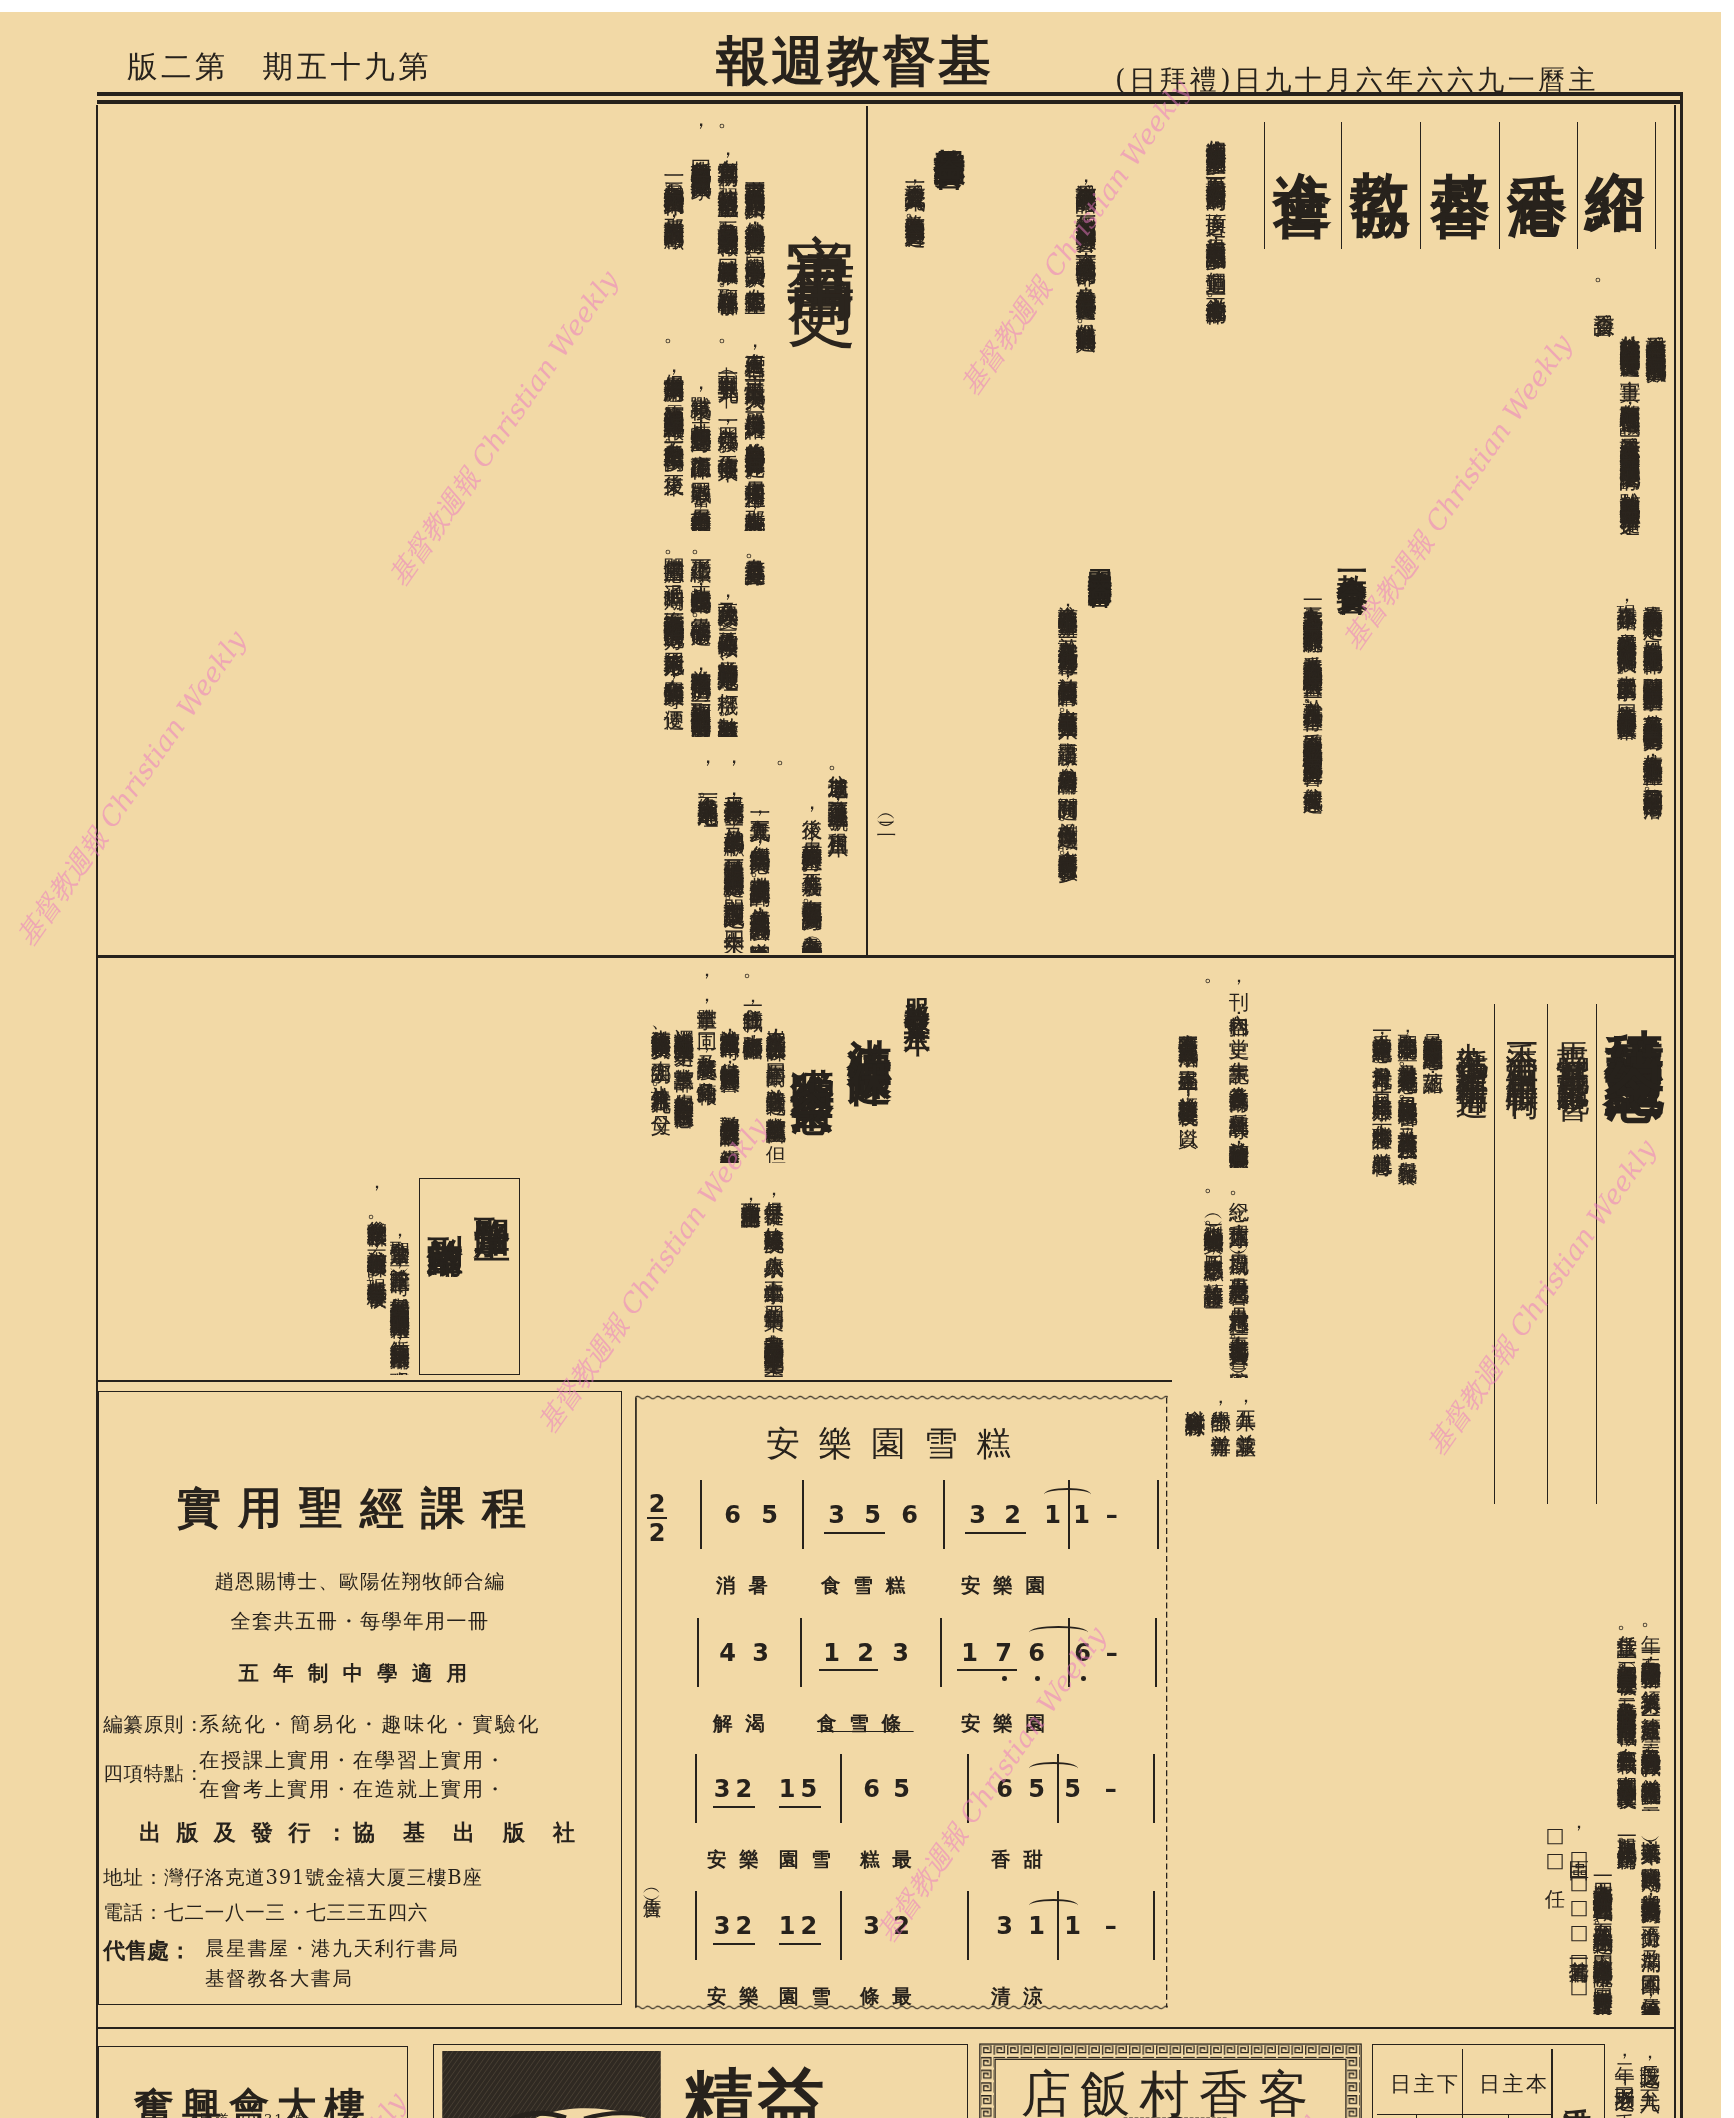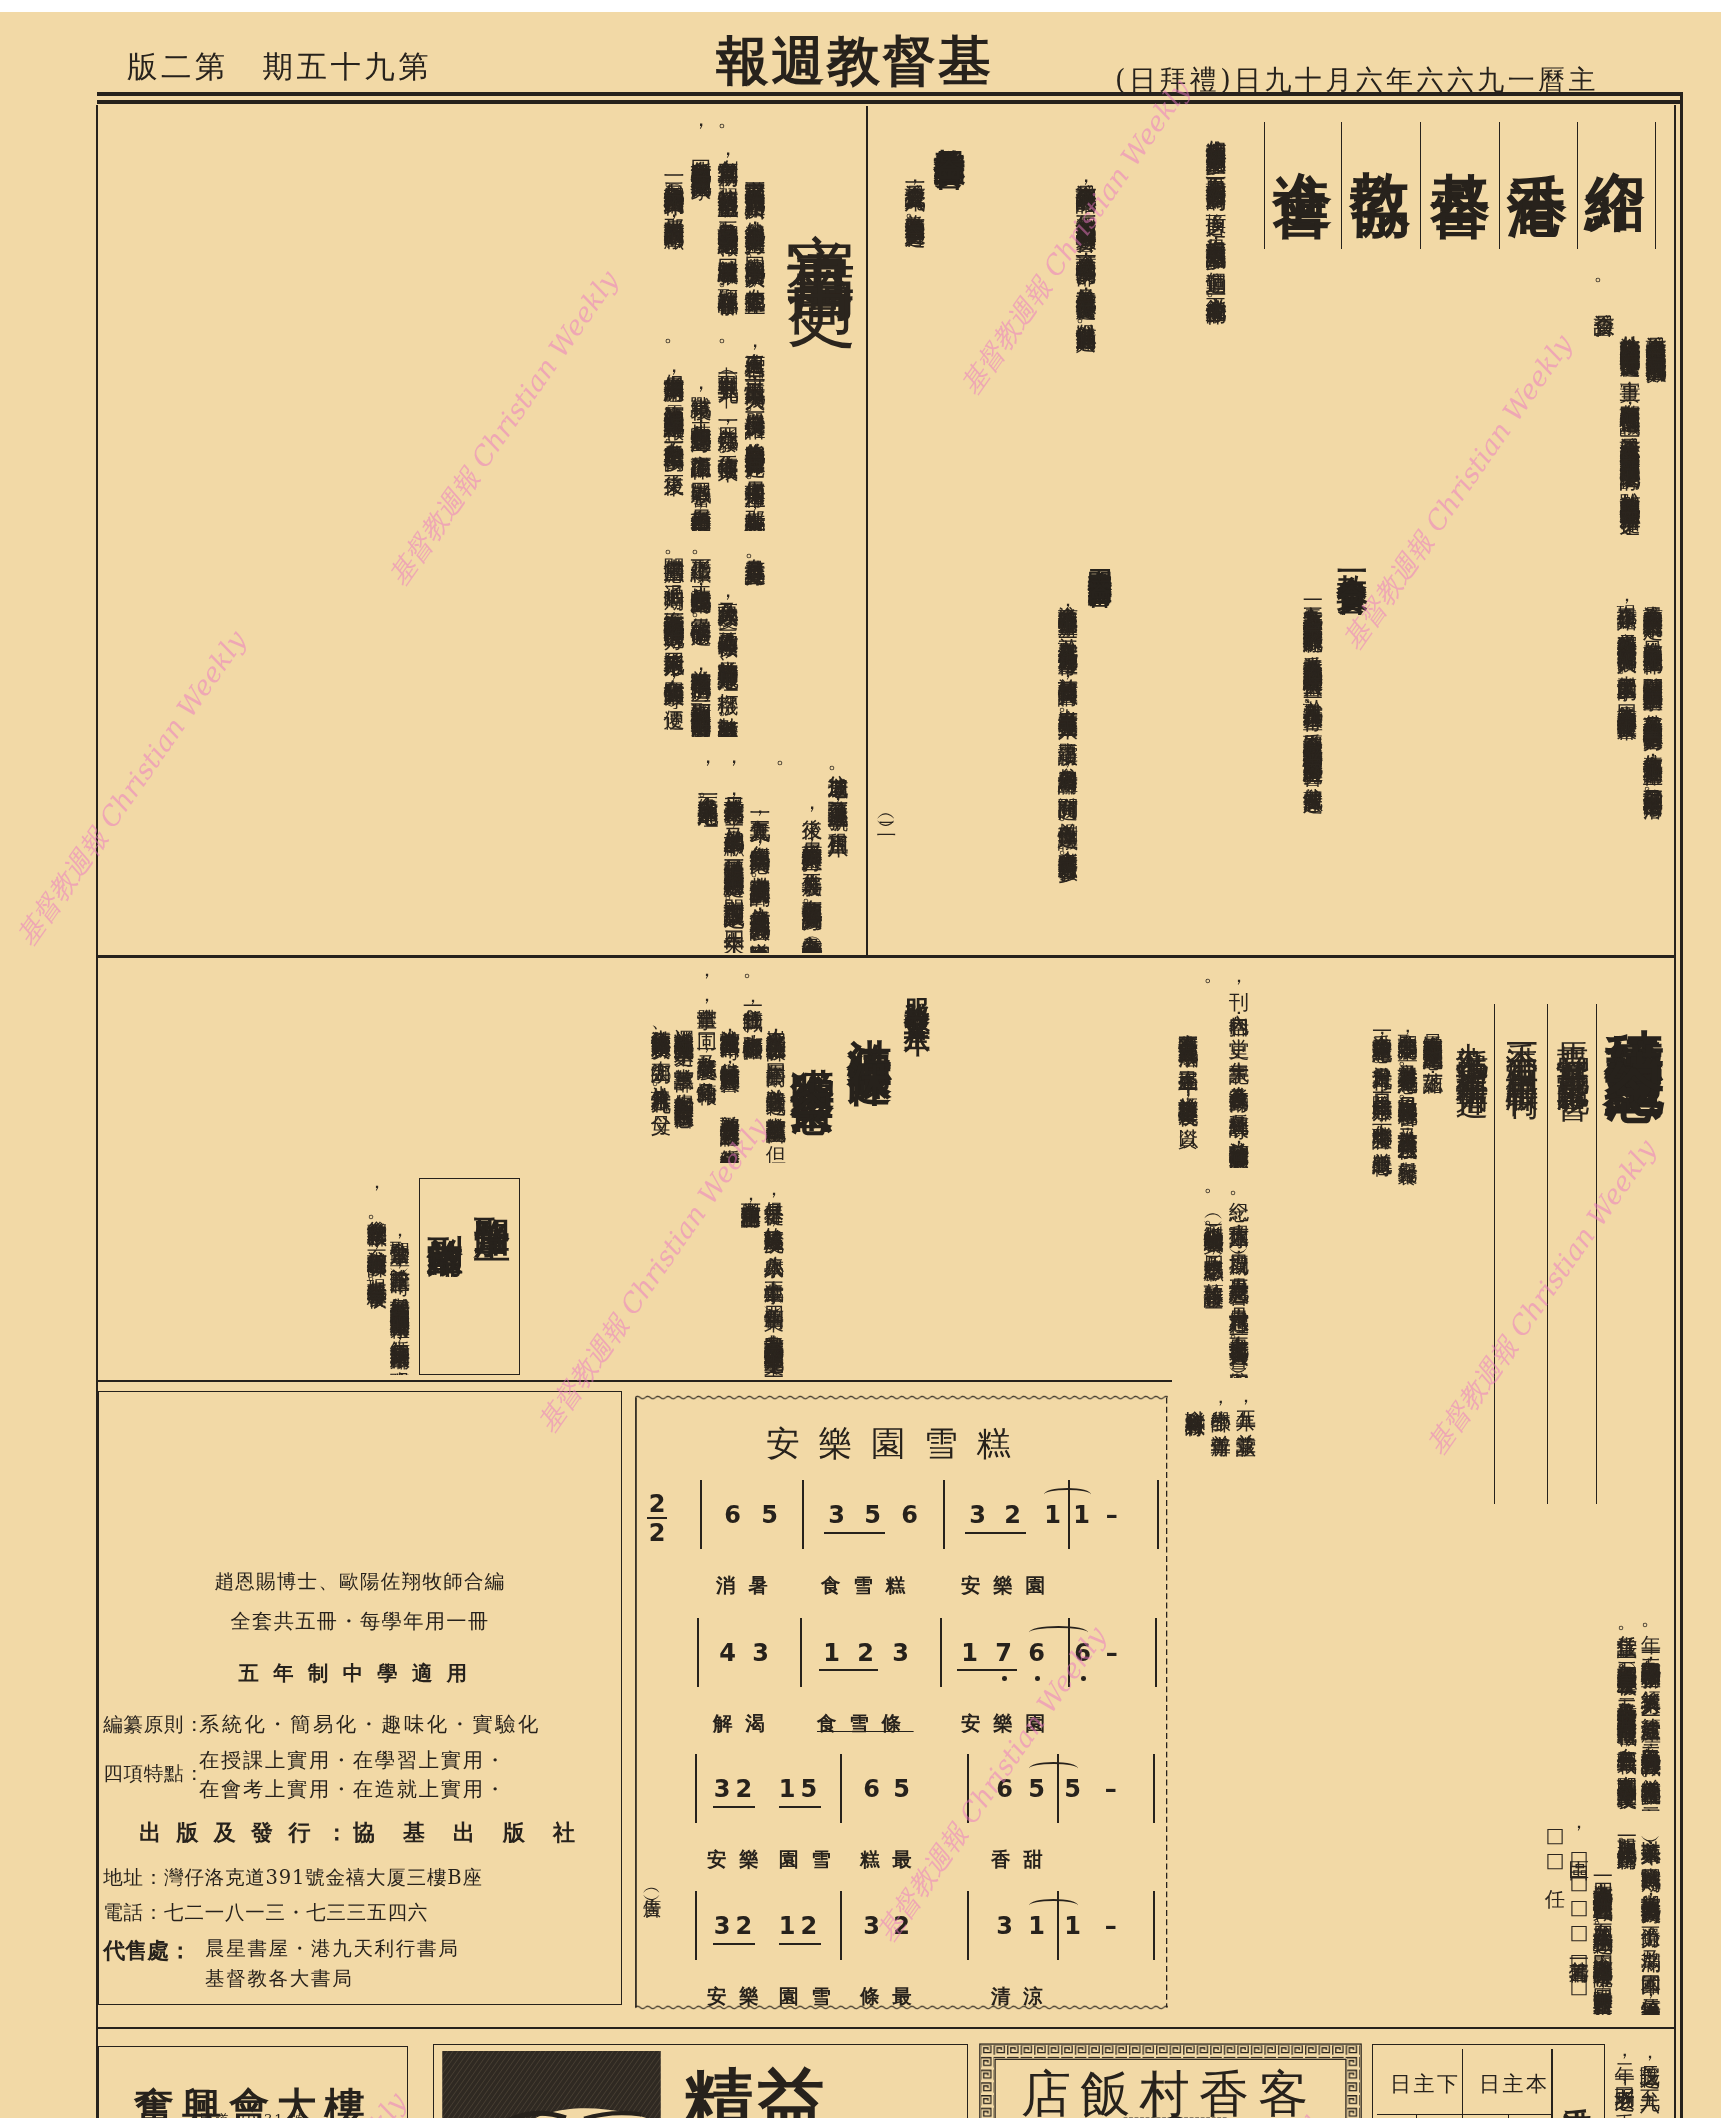--- a/index.html
+++ b/index.html
@@ -118,20 +118,21 @@
 <div class="vt" style="left:1503px;top:1016px;width:39px;height:486px;font-size:33px;letter-spacing:3.8px;line-height:39px;">香港合一堂四十週年出版特刊</div>
 <div class="vt" style="left:1453px;top:1016px;width:39px;height:486px;font-size:33px;letter-spacing:3.8px;line-height:39px;">九龍循道堂十五週年奮興佈道</div>
 <div class="vt ann" style="left:1267px;top:976px;width:178px;height:594px;">　　最近本港有數間教堂正積極籌備成立或建堂紀念，茲誌如下：
 　　聖公會元朗聖馬提亞堂，定於本月廿九日舉行廿七週年紀念。是日晚上有聖餐崇拜及電影晚會。又該堂定於本月廿六日主日崇拜後，舉行一元聚餐。
 　　香港合一堂建堂四十週年紀念，定於十月九日舉行。是日除上午十一時感恩崇拜，下午七時聯誼敍餐外，並出版紀念特</div>
 <div class="vt ann" style="left:946px;top:976px;width:305px;height:192px;">刊，內容包括：堂史、十年大事記、今後教會及各部動向、各種統計圖表等。該堂希望特刊能加插有意義之歷圖片，正向各教友徵求中。
 　　中華循道公會九龍堂係於一九五一年落成，迄今已屆十五年，該堂經決定舉行各種聚會慶祝，以資</div>
 <div class="vt ann" style="left:946px;top:1186px;width:305px;height:192px;">紀念。大致程序如下：（一）慶祝日期：十月十五日紀念感恩大會；十月十六日感恩禮拜；十七至十九日一連三日奮興佈道大會。（二）編印十五週年紀念特刊。（三）製備紀念物品贈送或售賣。（四）收集感恩奉獻，款項將作設置基金。</div>
 
 <div class="box" style="left:98px;top:1391px;width:524px;height:614px;">
+  <div class="ctr hd" style="top:87px;font-size:44px;letter-spacing:17px;">實用聖經課程</div>
   <div class="ctr" style="top:176px;font-size:19.5px;letter-spacing:1.3px;">趙恩賜博士、歐陽佐翔牧師合編</div>
   <div class="ctr" style="top:215px;font-size:20.3px;letter-spacing:1.3px;">全套共五冊・每學年用一冊</div>
   <div class="ctr hd" style="top:267px;font-size:20.3px;letter-spacing:14.4px;">五年制中學適用</div>
   <div class="abs nowrap" style="left:4.2px;top:319px;font-size:19.5px;letter-spacing:0.8px;">編纂原則：</div>
   <div class="abs nowrap" style="left:100px;top:318px;font-size:20.3px;letter-spacing:2.5px;">系統化・簡易化・趣味化・實驗化</div>
   <div class="abs nowrap" style="left:4.2px;top:368px;font-size:19.5px;letter-spacing:0.8px;">四項特點：</div>
   <div class="abs nowrap" style="left:100px;top:354px;font-size:20.3px;letter-spacing:1.7px;">在授課上實用・在學習上實用・</div>
   <div class="abs nowrap" style="left:100px;top:383px;font-size:20.3px;letter-spacing:1.7px;">在會考上實用・在造就上實用・</div>
   <div class="abs nowrap hd" style="left:4.2px;top:426px;font-size:22px;letter-spacing:15.3px;margin-left:36px;">出版及發行：</div>
   <div class="abs nowrap hd" style="left:254px;top:426px;font-size:22px;letter-spacing:28px;">協基出版社</div>

